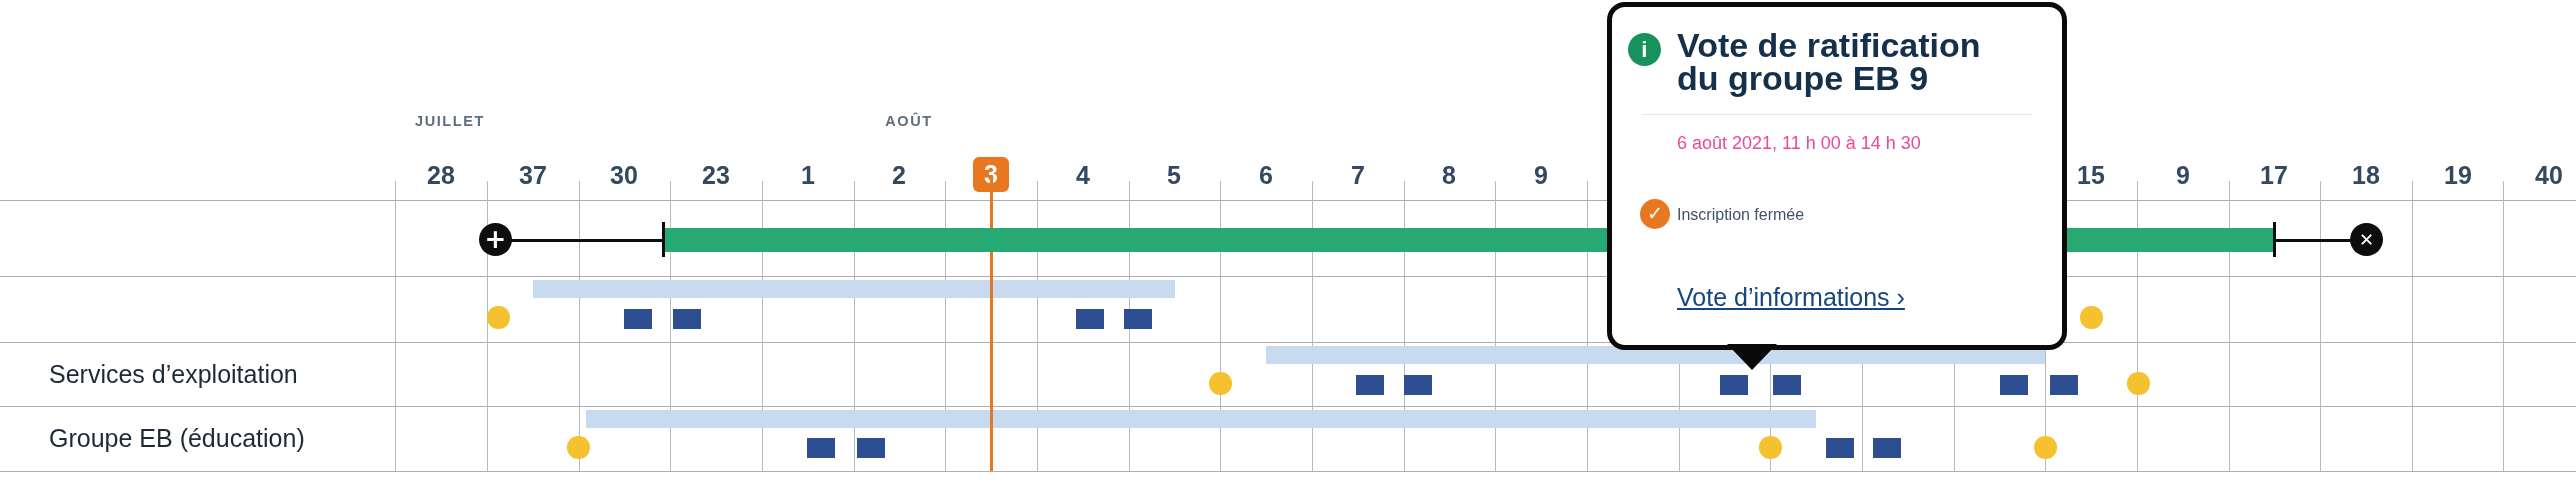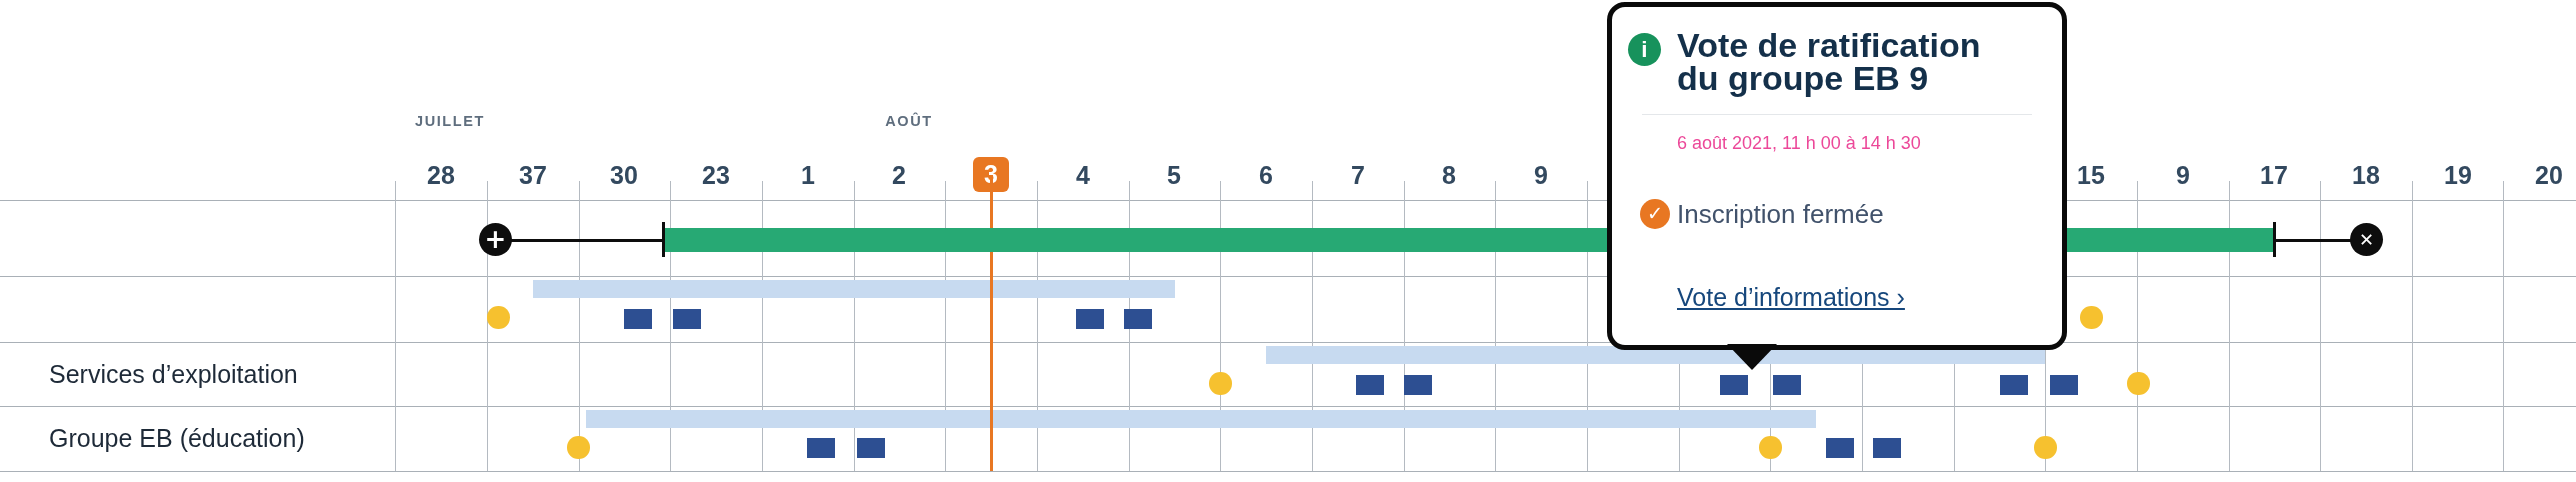--- a/index.html
+++ b/index.html
@@ -49,21 +49,21 @@
   .tt-info-icon{position:absolute;left:16px;top:26px;width:33px;height:33px;border-radius:50%;
            background:#17925c;color:#fff;font-weight:700;font-size:22.5px;line-height:33px;
            text-align:center;}
   .tt-title{position:absolute;left:65px;top:21.5px;width:338px;font-size:34px;font-weight:700;
            color:#14304a;line-height:33px;}
   .tt-divider{position:absolute;left:30px;right:30px;top:107px;height:1.1px;background:#e4e7ea;}
   .tt-date{position:absolute;left:65px;top:126px;font-size:18px;color:#ec4899;}
   .tt-check-icon{position:absolute;left:28px;top:192px;width:30px;height:30px;border-radius:50%;
            background:#e87722;color:#fff;font-size:19.3px;line-height:30px;text-align:center;
            font-family:"DejaVu Sans",sans-serif;}
-  .tt-status-text{position:absolute;left:65px;top:191px;font-size:26px;color:#41526b;line-height:33px;}
+  .tt-status-text{position:absolute;left:65px;top:191px;font-size:16px;color:#41526b;line-height:33px;}
   .tt-link{position:absolute;left:65px;top:276px;font-size:25px;color:#16477c;
            text-decoration:underline;cursor:pointer;}
 </style>
 </head>
 <body>
 
 <div class="stage">
 
   <div id="hlines">
       <div class="hline" style="top: 200px;"></div>
@@ -119,21 +119,21 @@
       <div class="day" style="left: 1633px;">10</div>
       <div class="day" style="left: 1724px;">11</div>
       <div class="day" style="left: 1816px;">12</div>
       <div class="day" style="left: 1908px;">13</div>
       <div class="day" style="left: 1999px;">14</div>
       <div class="day" style="left: 2091px;">15</div>
       <div class="day" style="left: 2183px;">9</div>
       <div class="day" style="left: 2274px;">17</div>
       <div class="day" style="left: 2366px;">18</div>
       <div class="day" style="left: 2458px;">19</div>
-      <div class="day" style="left: 2549px;">20</div>
+      <div class="day" style="left: 2549px;">40</div>
     </div>
 
   <div id="today-line" class="today-line" style="left: 990px;"></div>
 
   <div id="lh" class="handle" style="left: 479px;">
     <span class="glyph-plus">+</span>
   </div>
   <div id="lc" class="connector" style="left: 496px; width: 168px;"></div>
   <div id="lb" class="bracket" style="left: 662px;"></div>
   <div id="rangebar" class="range-bar" style="left: 664px; width: 1611px; background: rgb(39, 169, 116);"></div>

